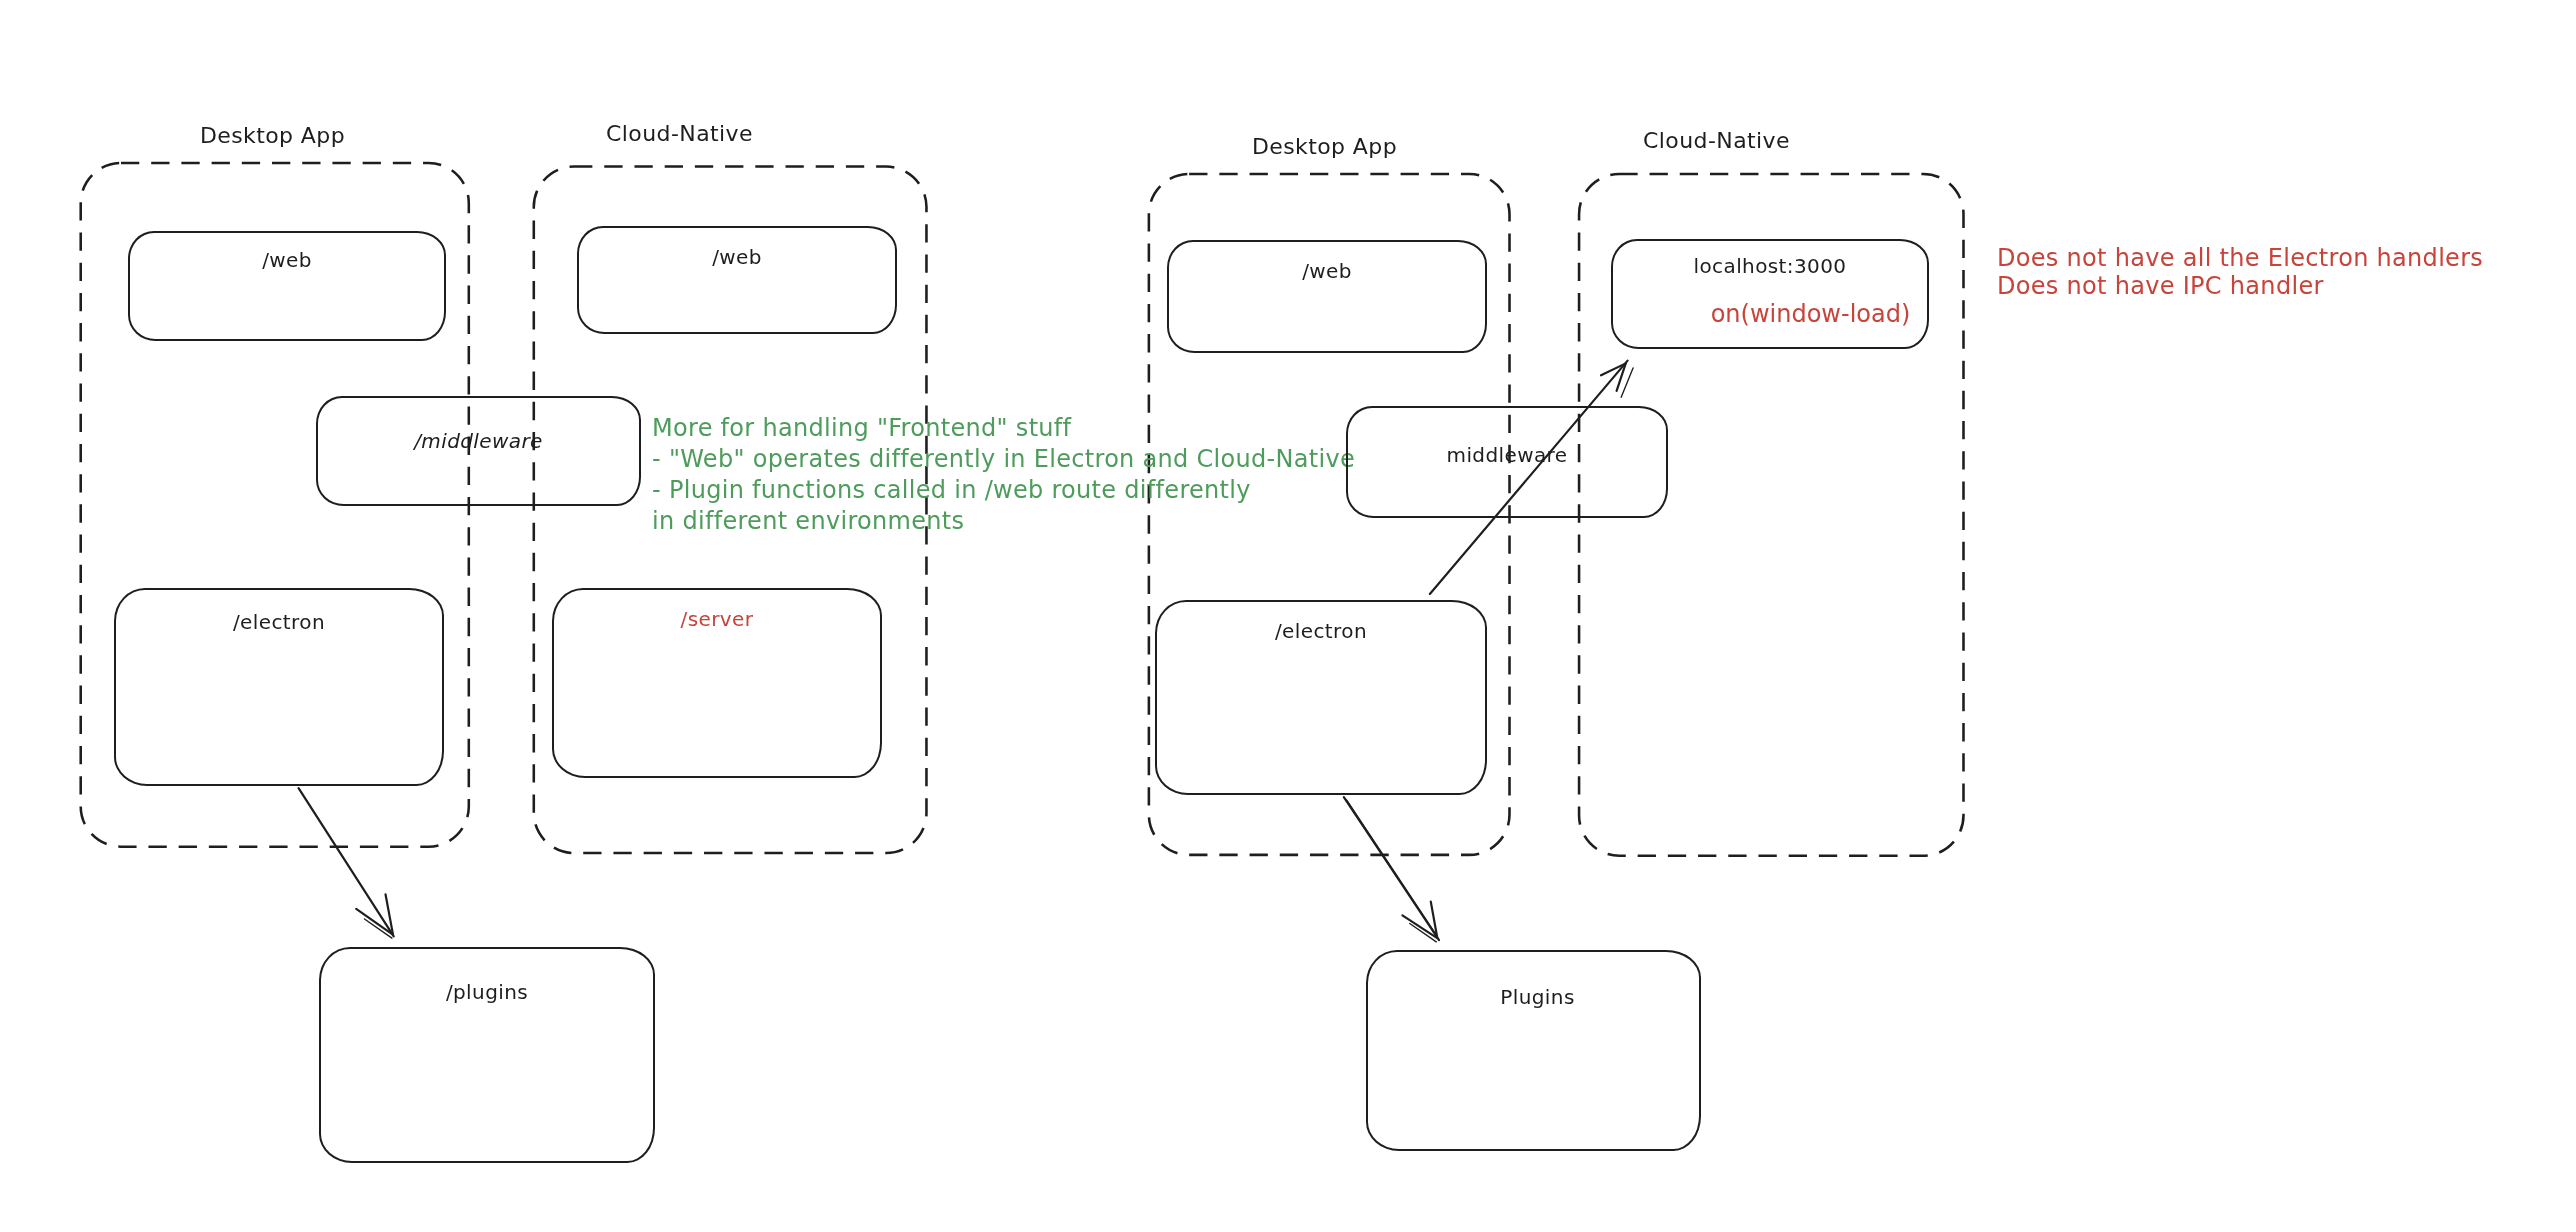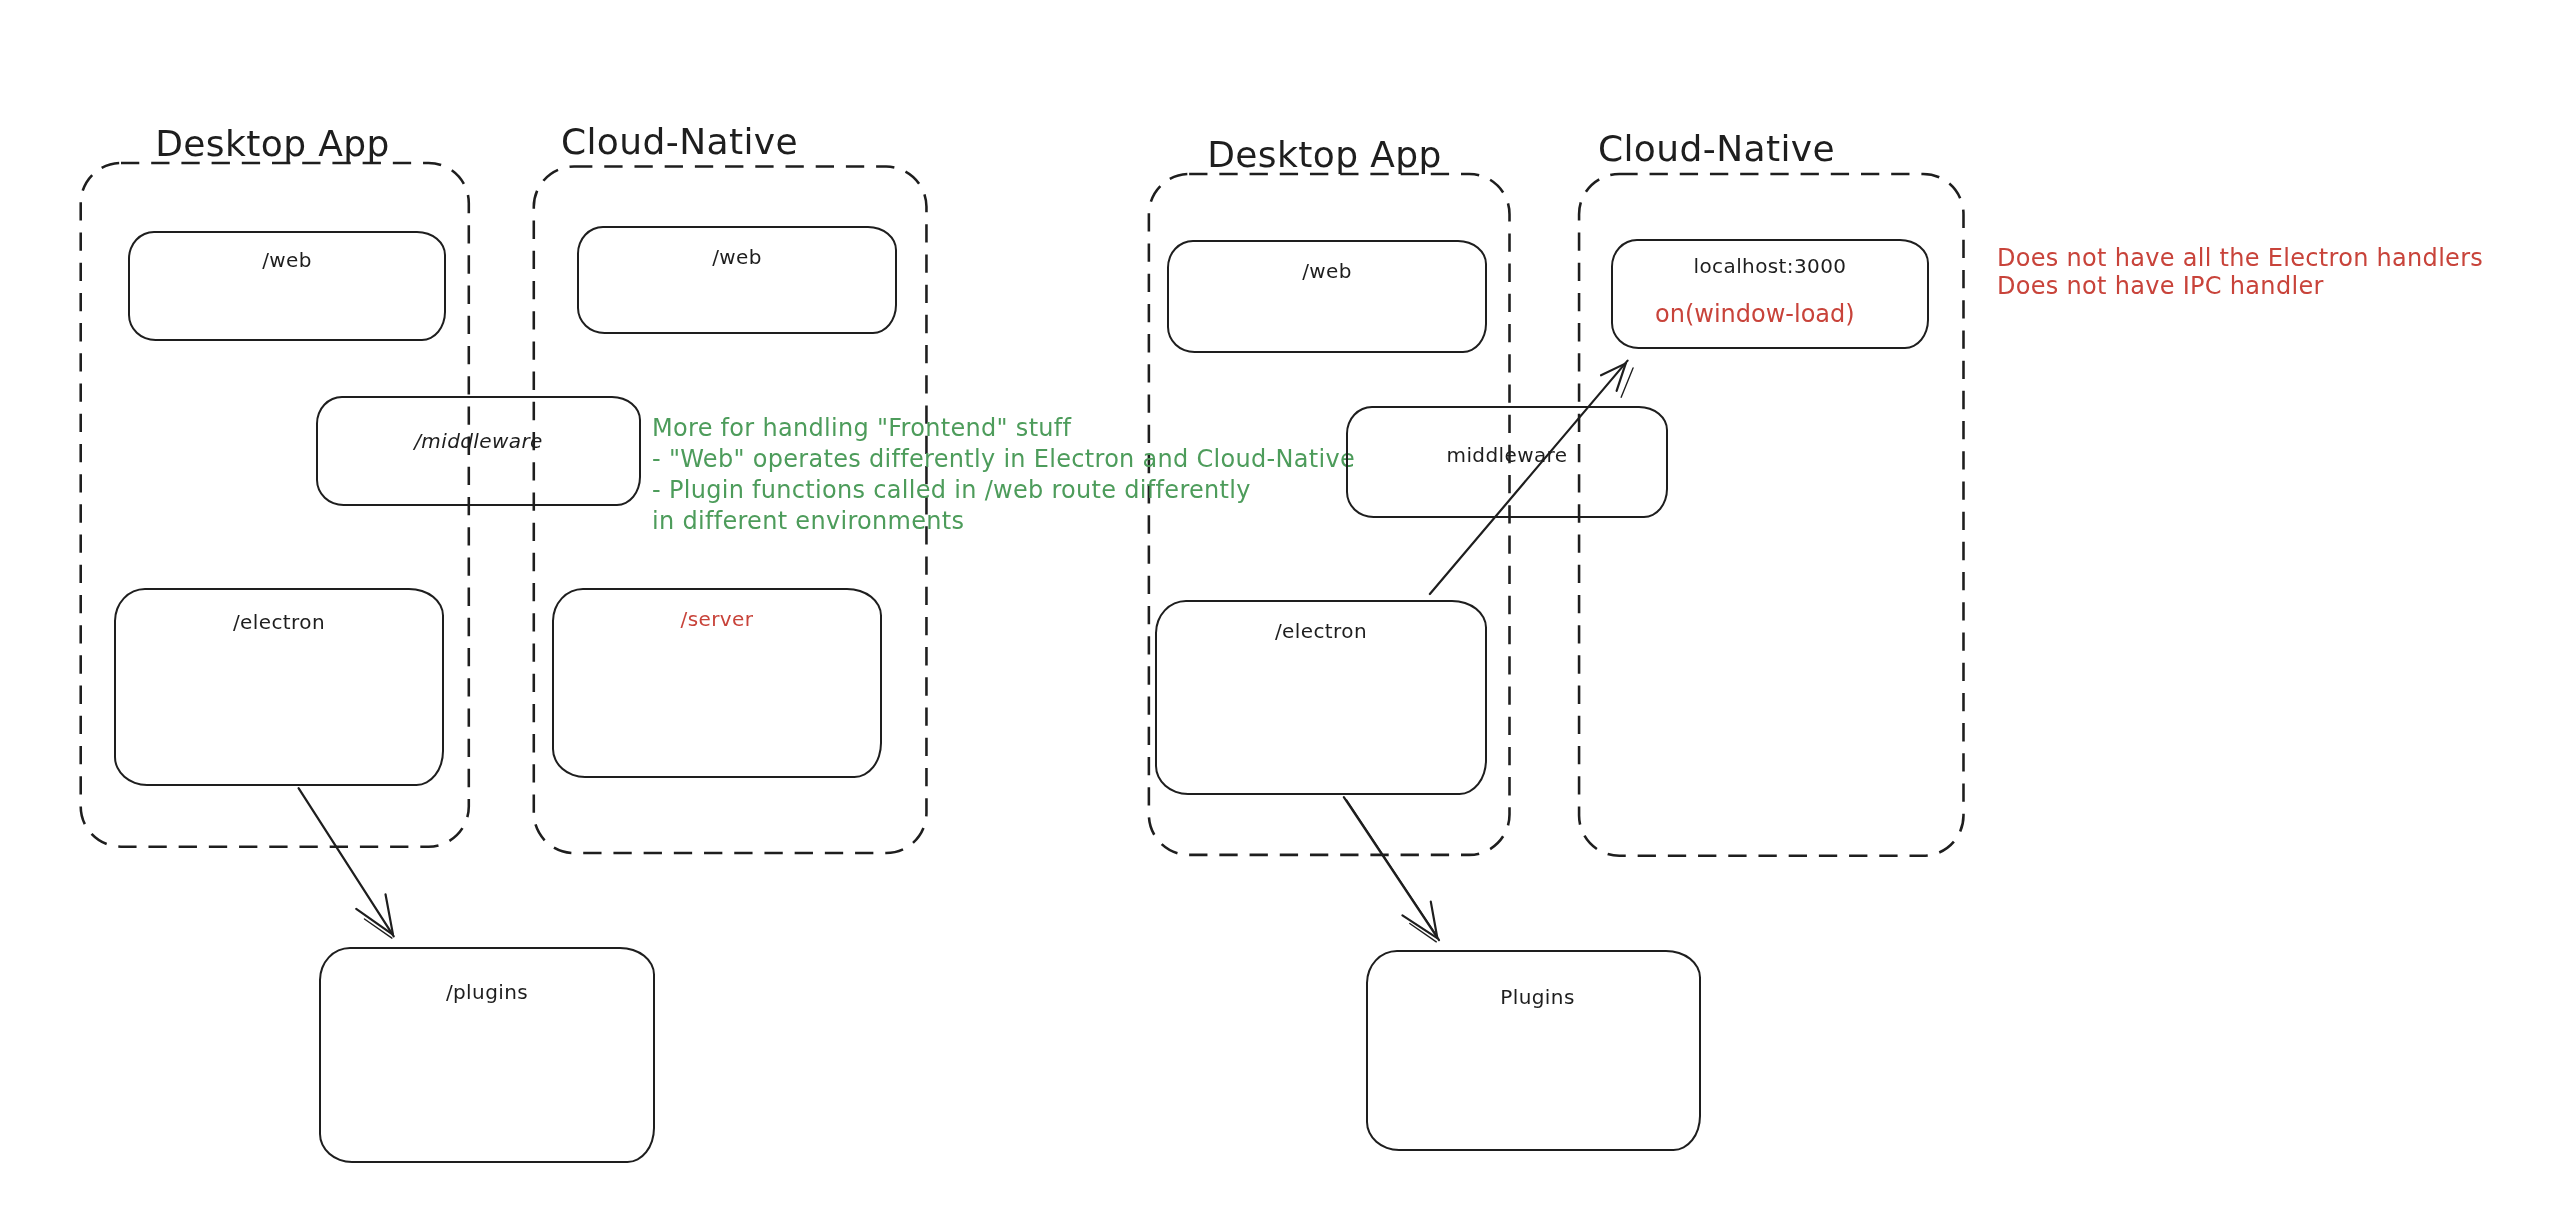--- a/index.html
+++ b/index.html
@@ -28,28 +28,28 @@
   }
   .node.small-r{border-radius:26px 29px 24px 27.5px / 27.5px 24px 29px 26px;}
   .node-label{
     position:absolute;left:0;right:0;
     text-align:center;
     font-size:20px;letter-spacing:0.4px;
     white-space:nowrap;
   }
   .title{
     position:absolute;width:275px;text-align:center;
-    font-size:36px;letter-spacing:0.4px;white-space:nowrap;
+    font-size:22px;letter-spacing:0.4px;white-space:nowrap;
   }
   .note{position:absolute;font-size:24px;letter-spacing:0.3px;}
   .note div{white-space:pre;}
   .note.green{color:var(--green);line-height:31px;}
   .note.red{color:var(--red);line-height:28px;}
   .red-text{color:var(--red);}
-  .free-label{position:absolute;white-space:nowrap;}
+  .free-label{position:absolute;text-align:center;white-space:nowrap;}
 </style>
 </head>
 <body>
 
 <div class="canvas">
 
   <svg class="wire-layer" width="2576" height="1232" viewBox="0 0 2814 1346">
 
     <rect x="88" y="178" width="424" height="747" rx="44" stroke-dasharray="20 13"></rect>
     <rect x="583" y="182" width="429" height="750" rx="44" stroke-dasharray="20 13"></rect>

